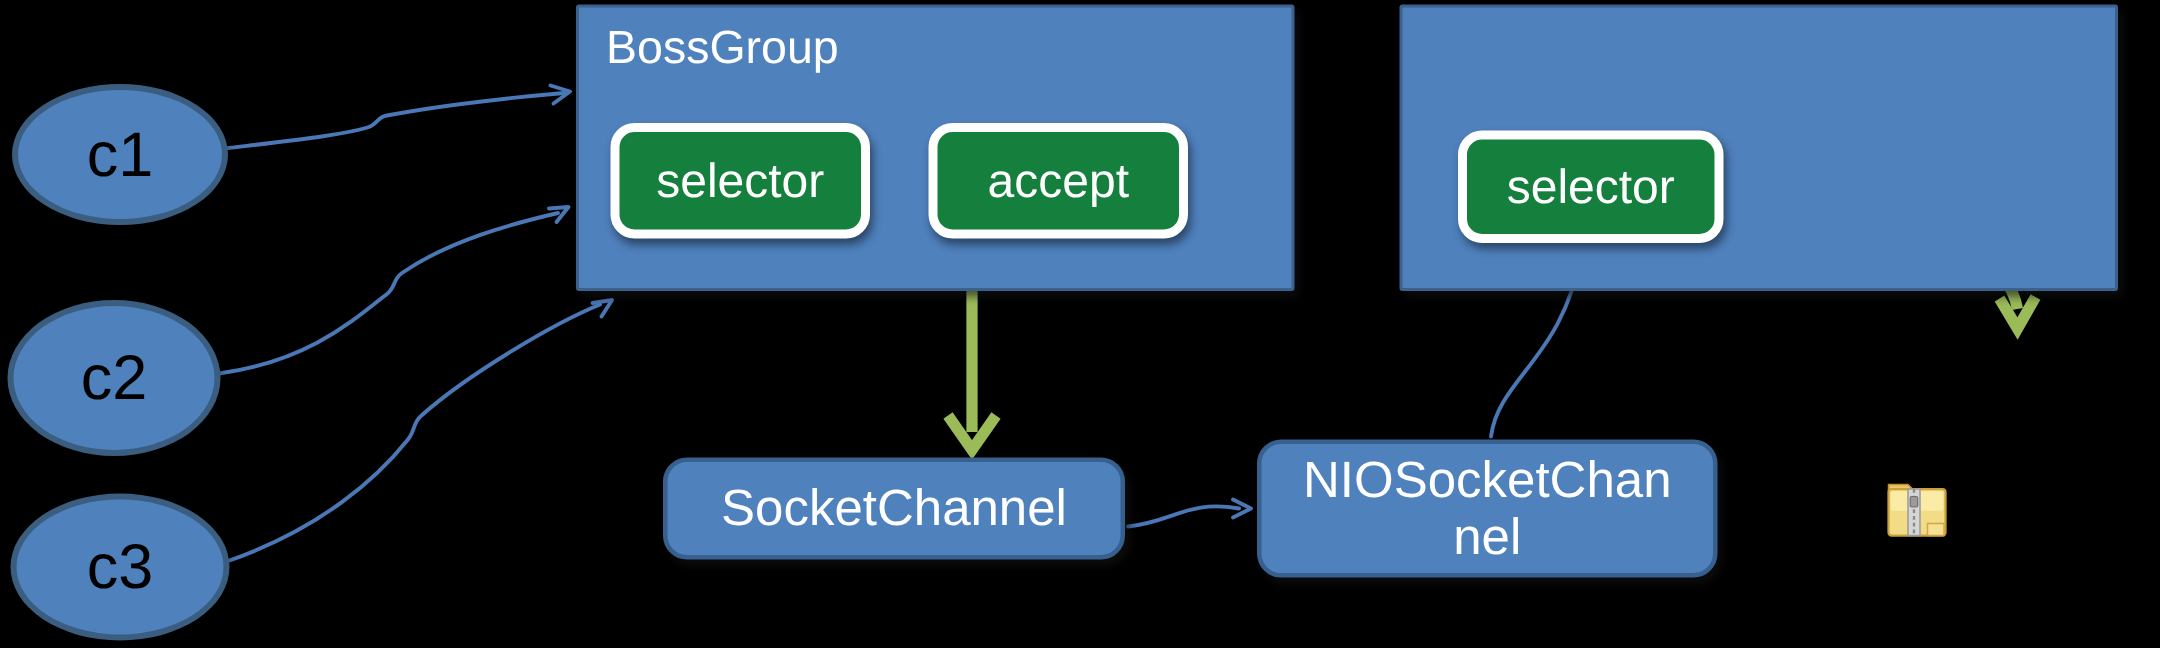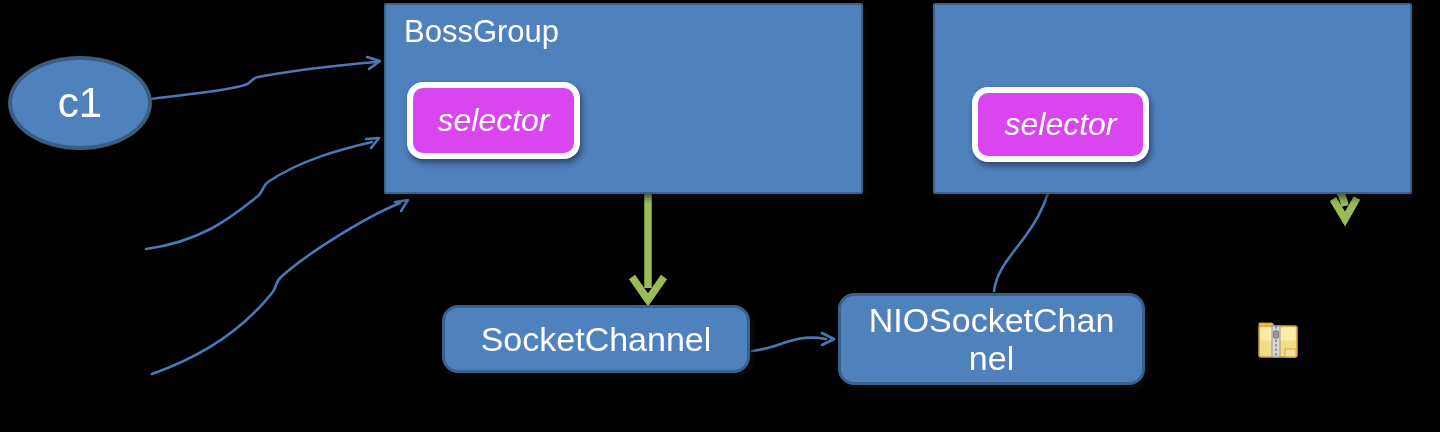--- a/index.html
+++ b/index.html
@@ -16,21 +16,21 @@
   }
   
   .ellipse {
     position: absolute;
     box-sizing: border-box;
     background: #4f81bd;
     border: 4px solid #3b5e80;
     border-radius: 50%;
     display: flex; align-items: center; justify-content: center;
     font-size: 42px;
-    color: #ffffff;
+    color: #000000;
     box-shadow: 0 3px 6px rgba(0,0,0,0.45);
   }
   
   .group-box {
     position: absolute;
     box-sizing: border-box;
     background: #4f81bd;
     border: 2px solid #3c618d;
     border-radius: 2px;
     box-shadow: 3px 4px 6px rgba(20,20,20,0.6);
@@ -40,28 +40,27 @@
     left: 18px; top: 9px;
     font-size: 31px;
     color: #fff;
     white-space: nowrap;
     text-align: center;
   }
   
   .chip {
     position: absolute;
     box-sizing: border-box;
-    background: #d946ef;
+    background: #15803d;
     border: 6px solid #ffffff;
     border-radius: 16px;
     display: flex; align-items: center; justify-content: center;
     font-size: 32px;
     color: #fff;
     box-shadow: 2px 4px 6px rgba(0,0,0,0.45);
-    font-style: italic;
   }
   
   .bluebox {
     position: absolute;
     box-sizing: border-box;
     background: #4f81bd;
     border: 3px solid #38608f;
     border-radius: 16px;
     display: flex; flex-direction: column;
     align-items: center; justify-content: center;
@@ -120,25 +119,34 @@
 
     <g>
       <path class="edge-green" d="M 1187 152 C 1260 175 1335 152 1345 206"></path>
       <path class="edge-green" d="M 1333 199 L 1345 219 L 1357 198"></path>
     </g>
   </svg>
 
   <div class="ellipse" style="left:8px; top:56px; width:144px; height:94px;">
     <span>c1</span>
   </div>
+  <div class="ellipse" style="left:5px; top:200px; width:142px; height:104px;">
+    <span>c2</span>
+  </div>
+  <div class="ellipse" style="left:7px; top:329px; width:146px; height:98px;">
+    <span>c3</span>
+  </div>
 
   <div class="group-box" style="left:384px; top:3px; width:479px; height:191px;">
     <div class="group-title">BossGroup</div>
     <div class="chip" style="left:21px; top:77px; width:173px; height:77px;">
       <span>selector</span>
+    </div>
+    <div class="chip" style="left:233px; top:77px; width:173px; height:77px;">
+      <span>accept</span>
     </div>
   </div>
 
   <div class="group-box" style="left:933px; top:3px; width:479px; height:191px;">
     <div class="chip" style="left:37px; top:82px; width:177px; height:75px;">
       <span>selector</span>
     </div>
   </div>
 
   <div class="bluebox" style="left:442px; top:305px; width:308px; height:68px;">

